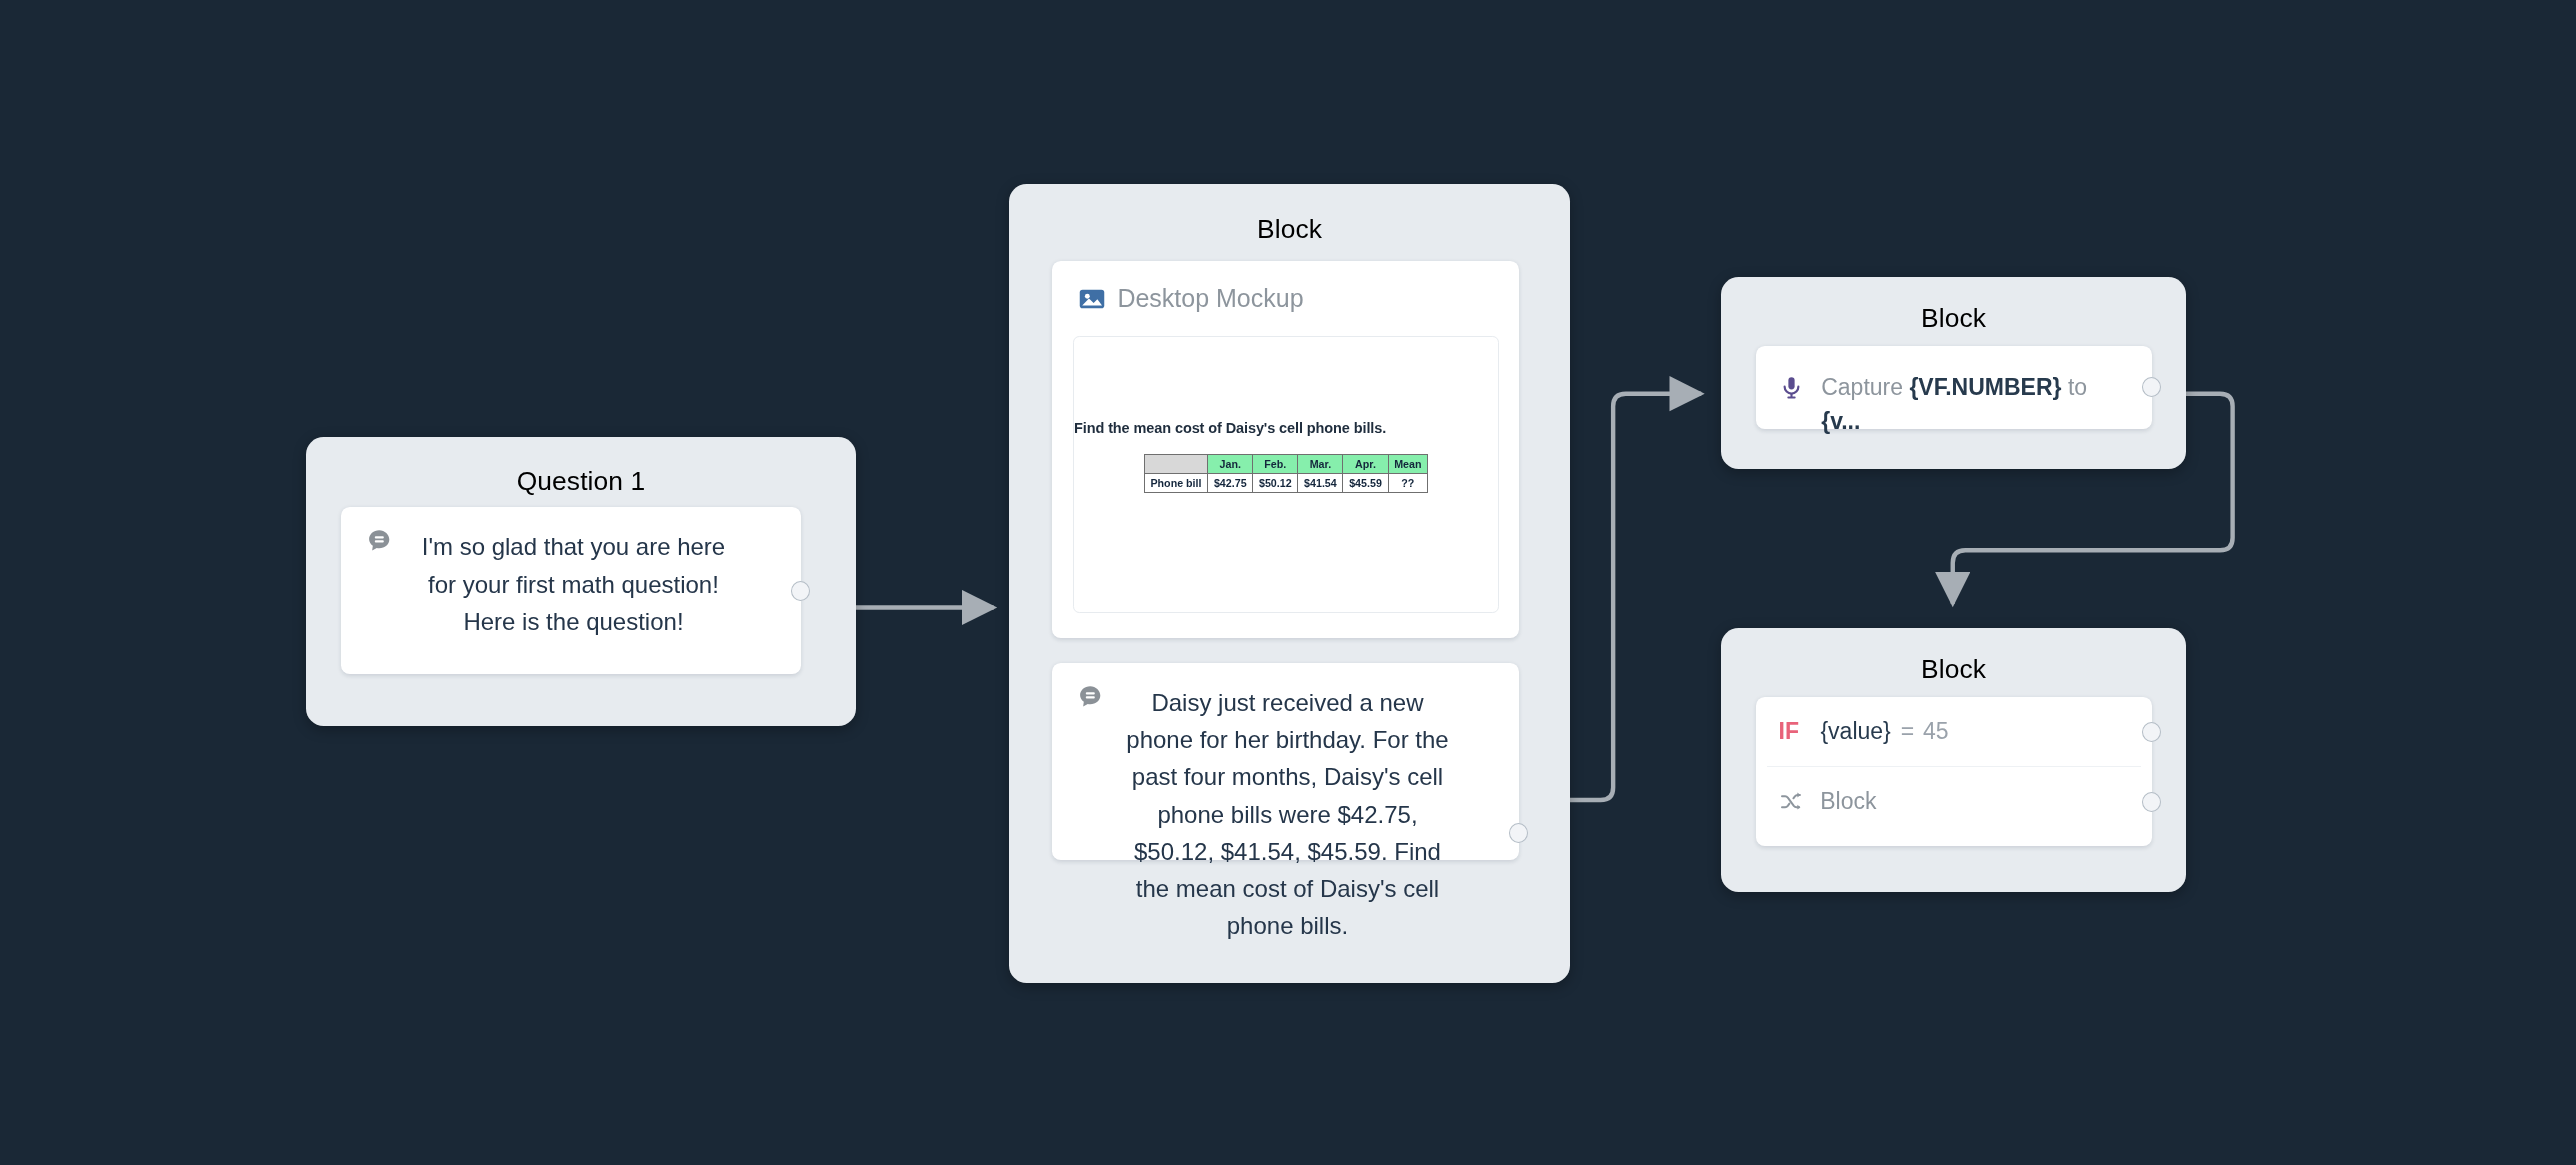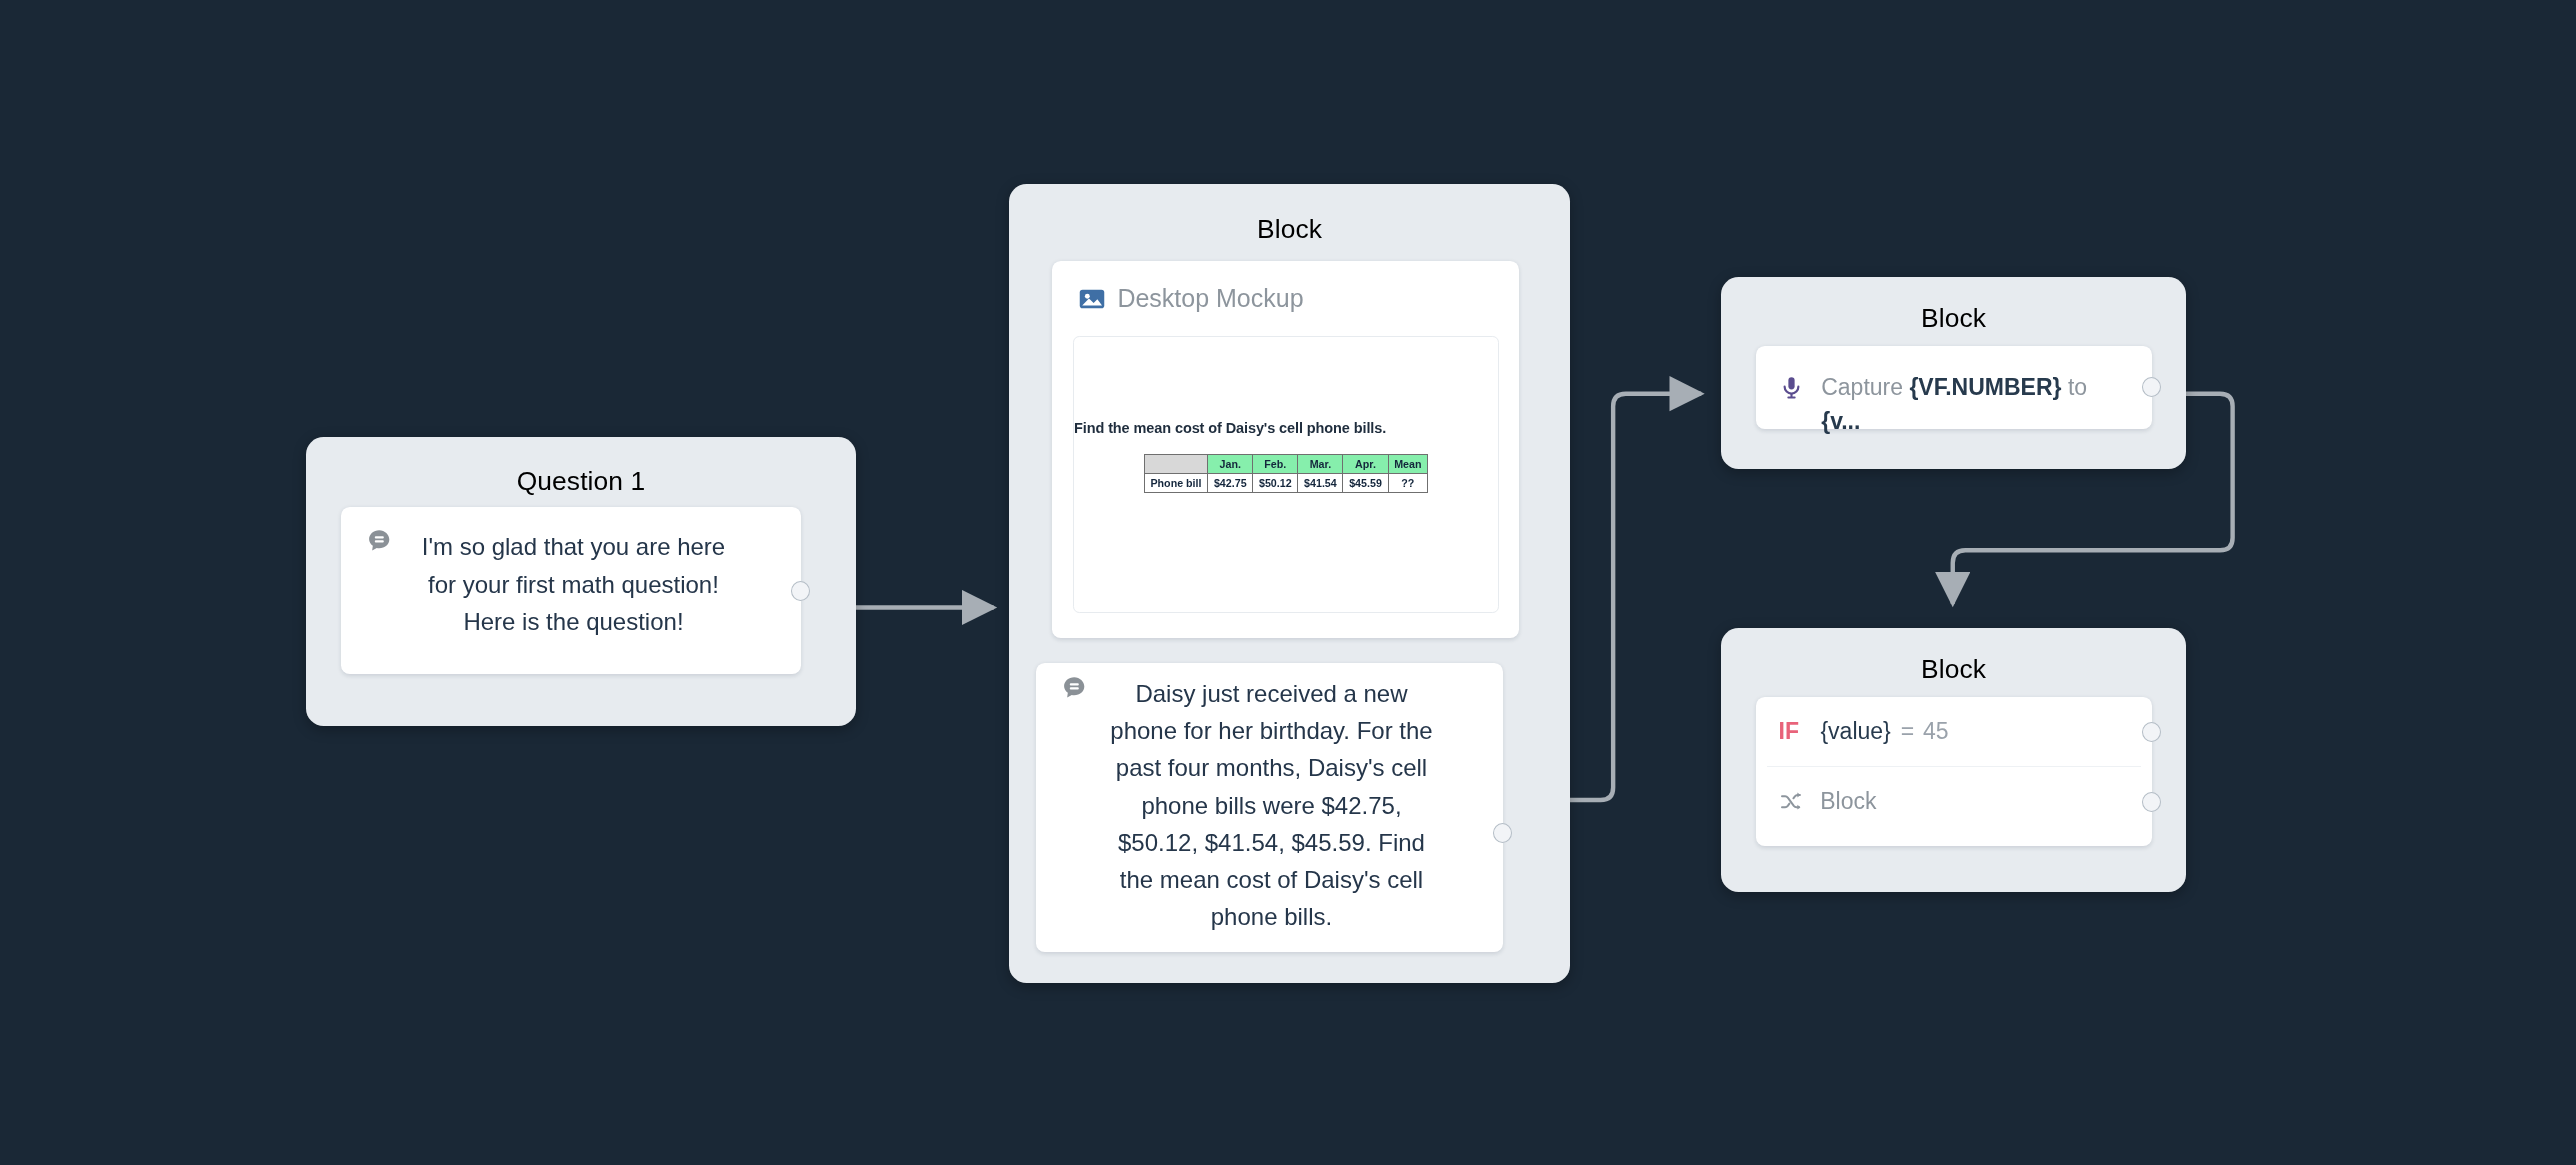--- a/index.html
+++ b/index.html
@@ -156,23 +156,23 @@
     font-weight: 700;
     white-space: nowrap;
   }
   table.ws thead th { background: #86efac; }
   table.ws tbody td { background: #ffffff; font-weight: 700; }
   table.ws tbody td.rowhdr { background: #ffffff; text-align: left; }
   table.ws thead th.corner { background: #d8d8d8; }
 
   #msg-card {
     position: absolute;
-    left: 27px; top: 479px;
-    width: 467px; height: 289px;
-    padding: 12px 25px;
+    left: 43px; top: 479px;
+    width: 467px; height: 197px;
+    padding: 21px 25px;
   }
   #msg-card .msg-text { max-width: 333px; }
 
   
   #cap-block { left: 1721px; top: 277px; width: 465px; height: 192px; }
   #cap-block .block-title { margin-top: 26.4px; }
   #cap-card {
     position: absolute;
     left: 35px; top: 69px;
     width: 396px; height: 83px;

